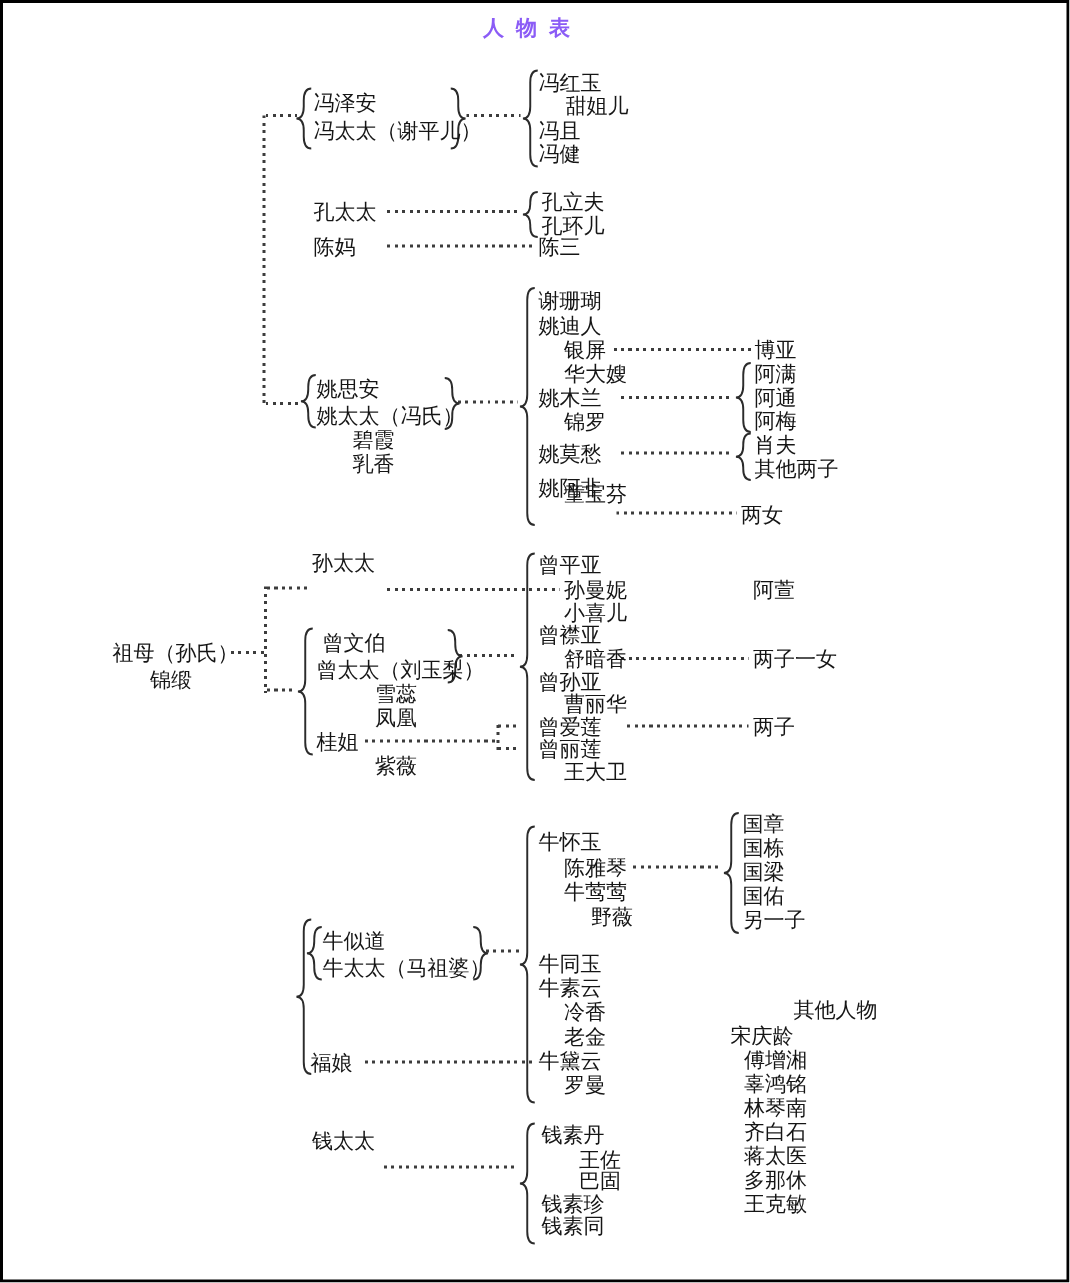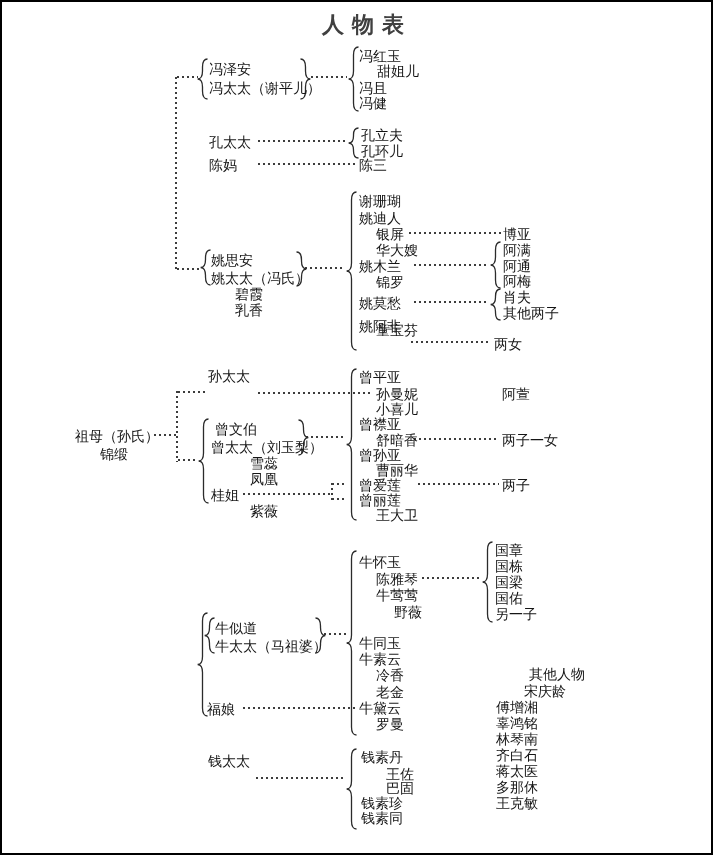--- a/index.html
+++ b/index.html
@@ -2,21 +2,21 @@
 <html><head>
 <meta charset="utf-8">
 <style>
   html,body{margin:0;padding:0;background:#fff;}
   .page{
     position:relative;width:713px;height:855px;box-sizing:border-box;
     background:#fff;border:2px solid #000;overflow:hidden;
     font-family:"DejaVu Sans",sans-serif;color:#151515;
   }
   .t{position:absolute;font-size:14px;line-height:16px;white-space:nowrap;}
-  .title{position:absolute;font-size:22px;font-weight:bold;letter-spacing:8px;color:#404040;text-align:right;}
+  .title{position:absolute;font-size:14px;font-weight:bold;letter-spacing:8px;color:#8b5cf6;text-align:right;}
   .dh{position:absolute;height:2px;background:repeating-linear-gradient(90deg,#3c3c3c 0 2px,transparent 2px 5px);}
   .dv{position:absolute;width:2px;background:repeating-linear-gradient(180deg,#3c3c3c 0 2px,transparent 2px 5px);}
   .brace{position:absolute;}
 </style>
 </head>
 <body>
 
 <div class="page">
 
   <div class="title" style="left:320px;top:8px">人物表</div>
@@ -210,21 +210,21 @@
   <div class="t" style="left:493px;top:588px">国佑</div>
   <div class="t" style="left:493px;top:604px">另一子</div>
   <div class="t" style="left:357px;top:633px">牛同玉</div>
   <div class="t" style="left:357px;top:649px">牛素云</div>
   <div class="t" style="left:374px;top:665px">冷香</div>
   <div class="t" style="left:374px;top:682px">老金</div>
   <div class="t" style="left:357px;top:698px">牛黛云</div>
   <div class="t" style="left:374px;top:714px">罗曼</div>
 
   <div class="t" style="left:527px;top:664px">其他人物</div>
-  <div class="t" style="left:522px;top:681px">宋庆龄</div>
+  <div class="t" style="left:485px;top:681px">宋庆龄</div>
   <div class="t" style="left:494px;top:697px">傅增湘</div>
   <div class="t" style="left:494px;top:713px">辜鸿铭</div>
   <div class="t" style="left:494px;top:729px">林琴南</div>
   <div class="t" style="left:494px;top:745px">齐白石</div>
   <div class="t" style="left:494px;top:761px">蒋太医</div>
   <div class="t" style="left:494px;top:777px">多那休</div>
   <div class="t" style="left:494px;top:793px">王克敏</div>
 
   <div class="t" style="left:206px;top:751px">钱太太</div>
   <div class="t" style="left:359px;top:747px">钱素丹</div>

